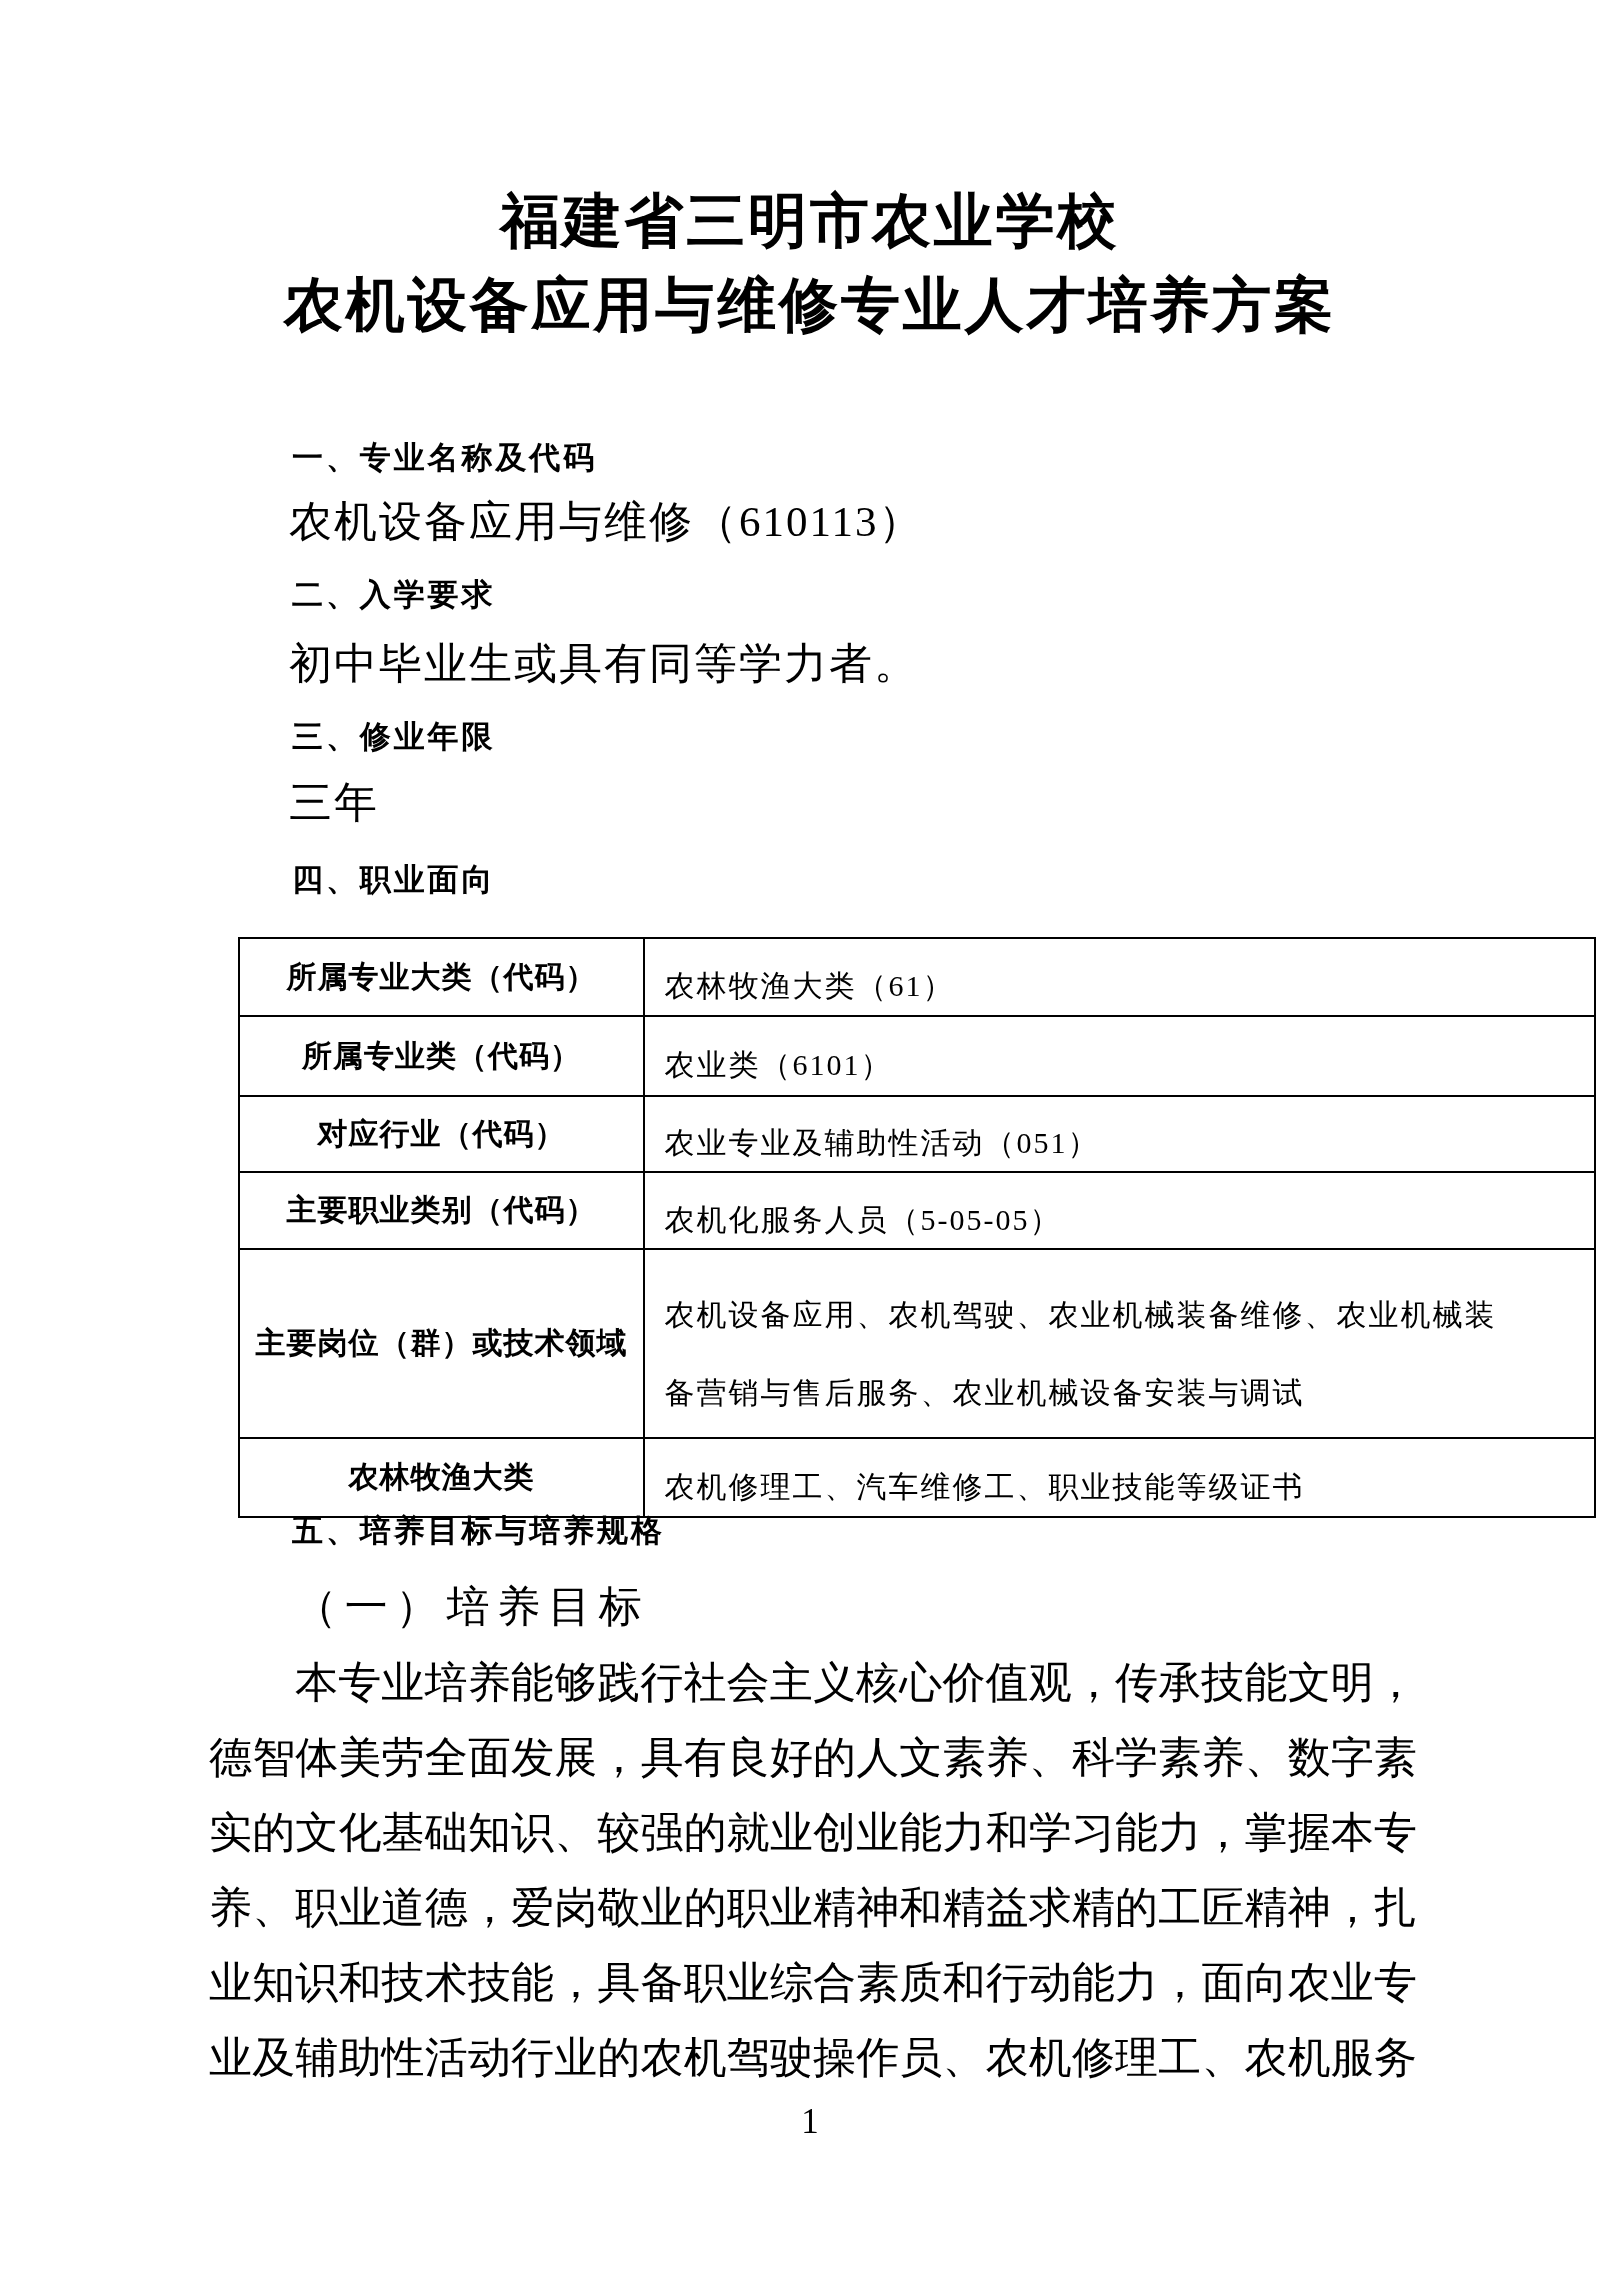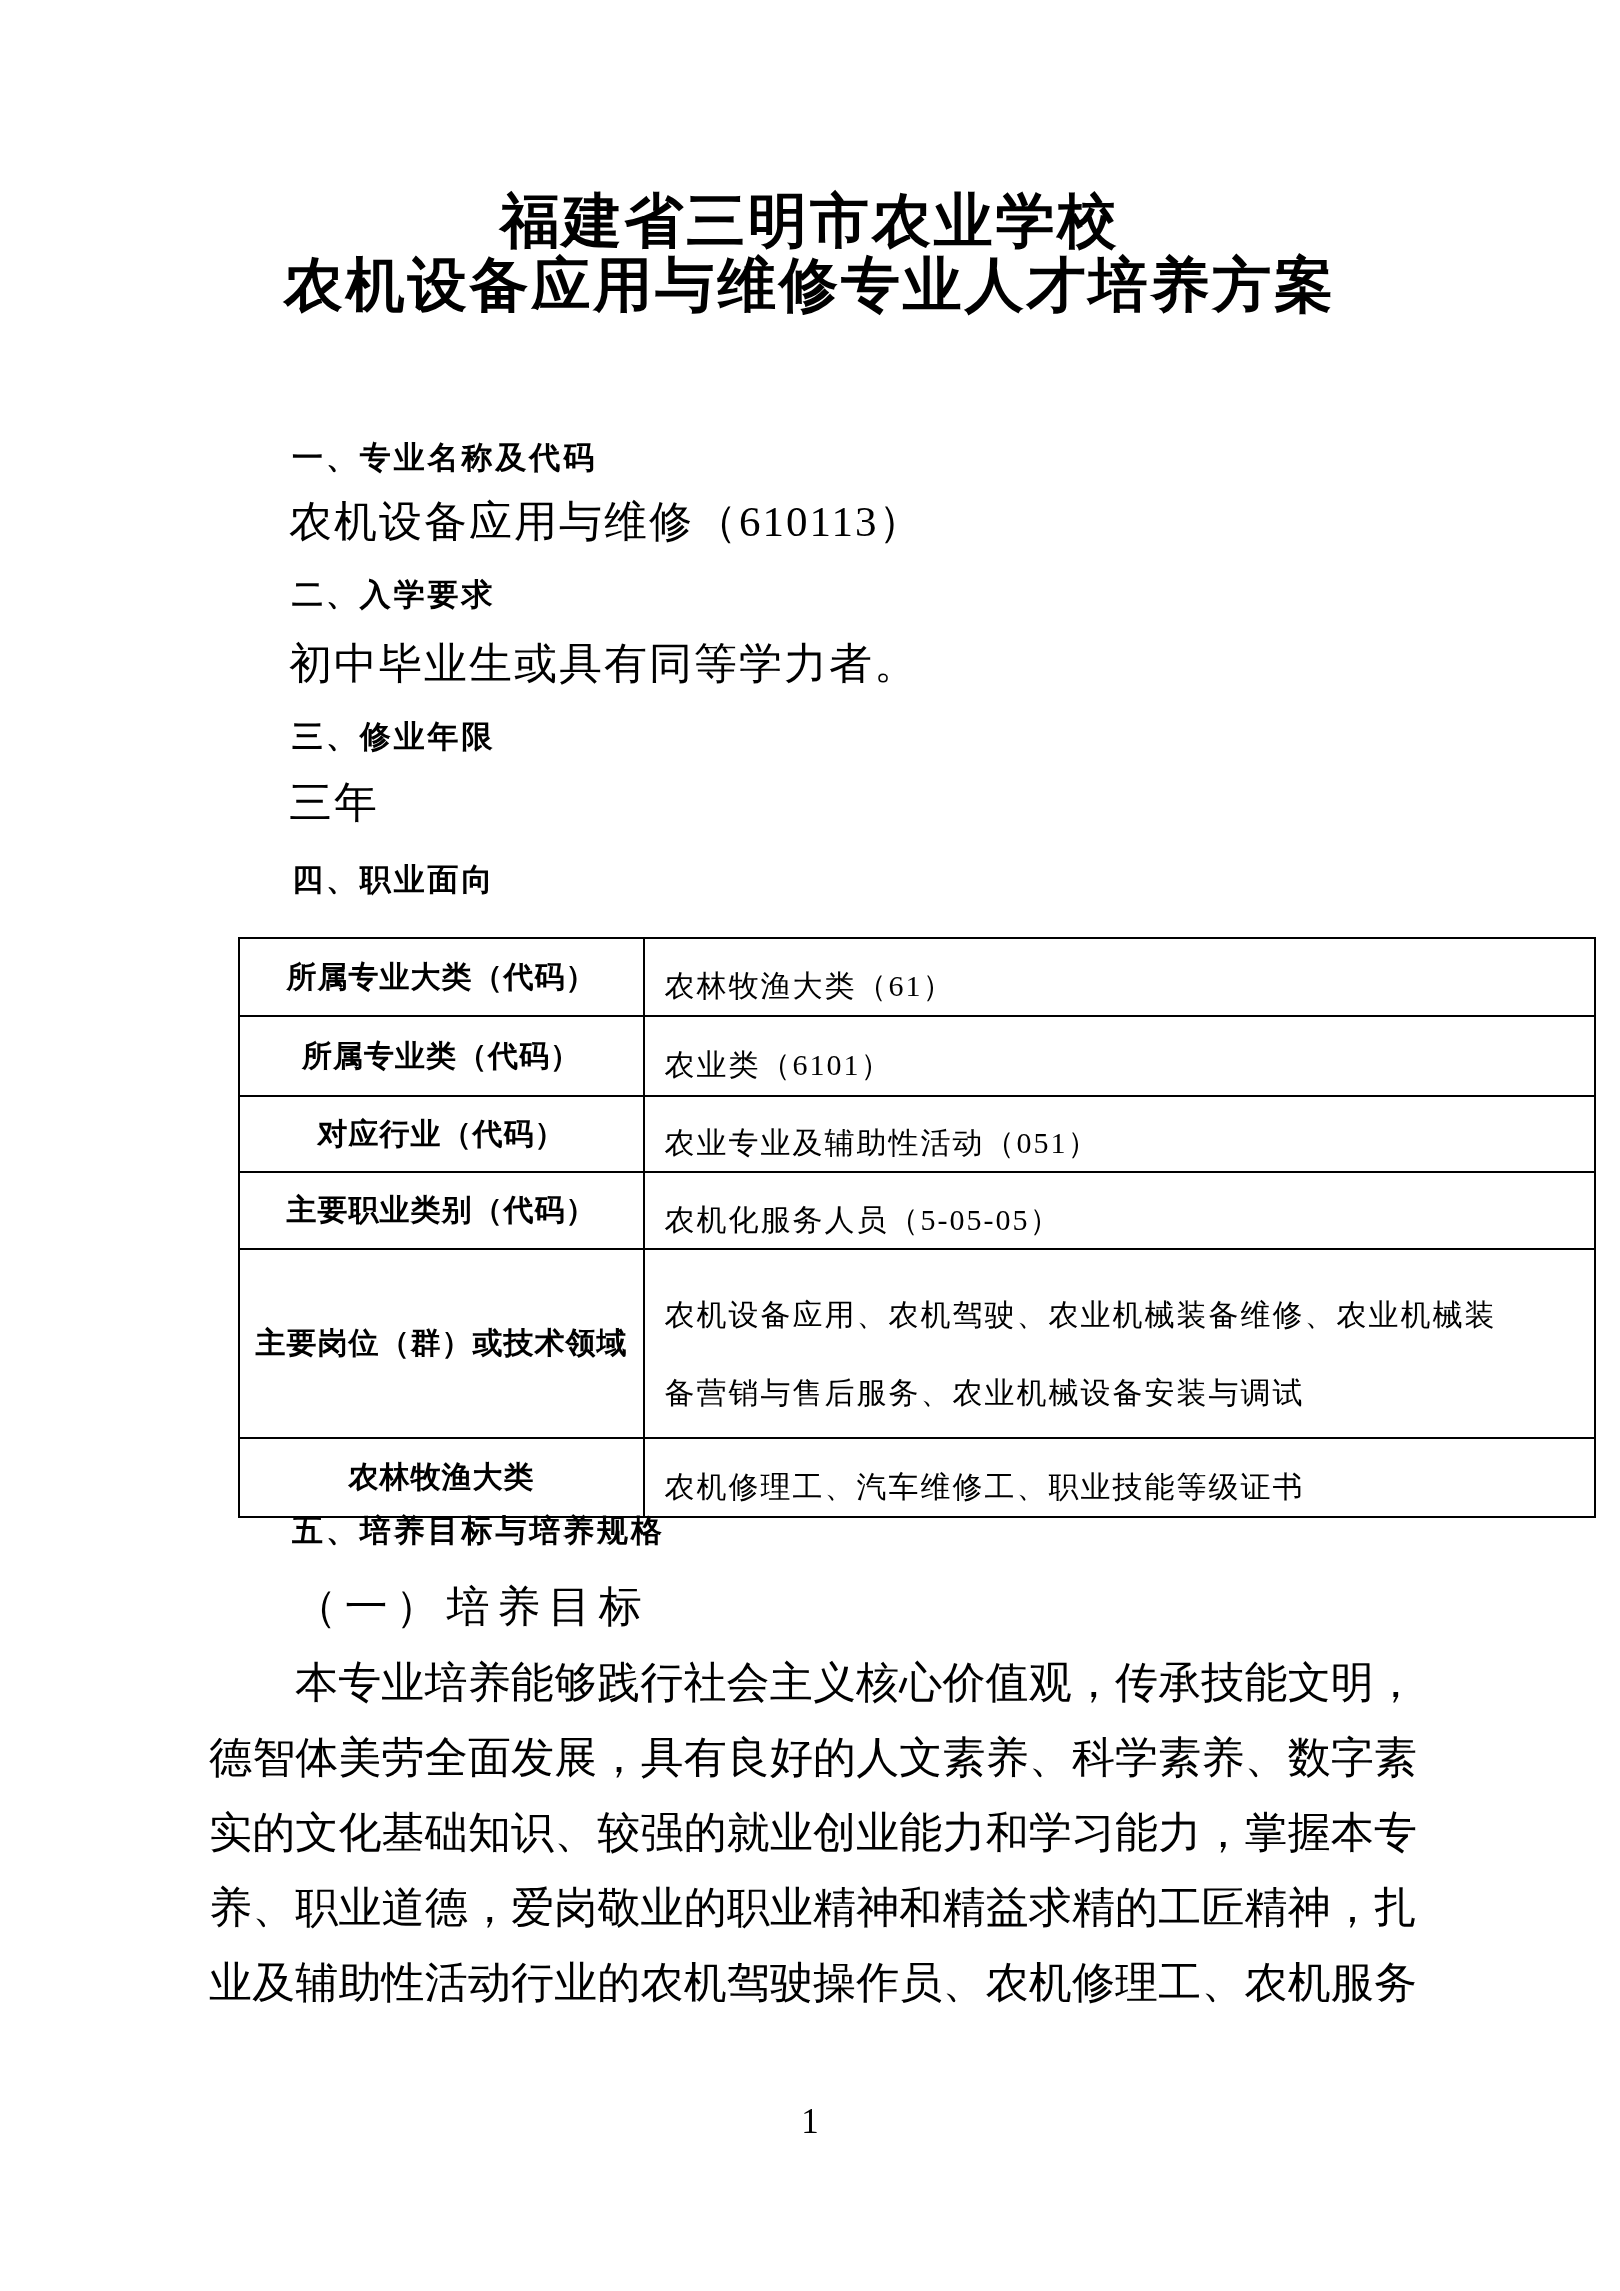--- a/index.html
+++ b/index.html
@@ -15,21 +15,21 @@
   .doc-title {
     left: 0; width: 1620px;
     text-align: center;
     font-family: "Liberation Serif", "DejaVu Serif", serif;
     font-weight: bold;
     font-size: 59px; line-height: 74px;
     letter-spacing: 2.9px;
     white-space: nowrap;
   }
   #title-line1 { top: 184px; }
-  #title-line2 { top: 248px; }
+  #title-line2 { top: 268px; }
 
   .sec-heading {
     left: 292px;
     font-family: "Liberation Sans", "DejaVu Sans", sans-serif;
     font-weight: bold;
     font-size: 31px; line-height: 47px;
     letter-spacing: 2.9px;
     white-space: nowrap;
   }
   #heading-1 { top: 434px; }
@@ -155,17 +155,18 @@
   </table>
 
 <div id="heading-5" class="abs sec-heading">五、培养目标与培养规格</div>
 <div id="sub-heading-5" class="abs body-line">（一）培养目标</div>
 
 <div id="paragraph">
   <div class="p-line first">本专业培养能够践行社会主义核心价值观，传承技能文明，</div>
   <div class="p-line">德智体美劳全面发展，具有良好的人文素养、科学素养、数字素</div>
   <div class="p-line">实的文化基础知识、较强的就业创业能力和学习能力，掌握本专</div>
   <div class="p-line">养、职业道德，爱岗敬业的职业精神和精益求精的工匠精神，扎</div>
+  <div class="p-line">业知识和技术技能，具备职业综合素质和行动能力，面向农业专</div>
   <div class="p-line">业及辅助性活动行业的农机驾驶操作员、农机修理工、农机服务</div>
 </div>
 
 <div id="page-number" class="abs">1</div>
 
 
 </body></html>

